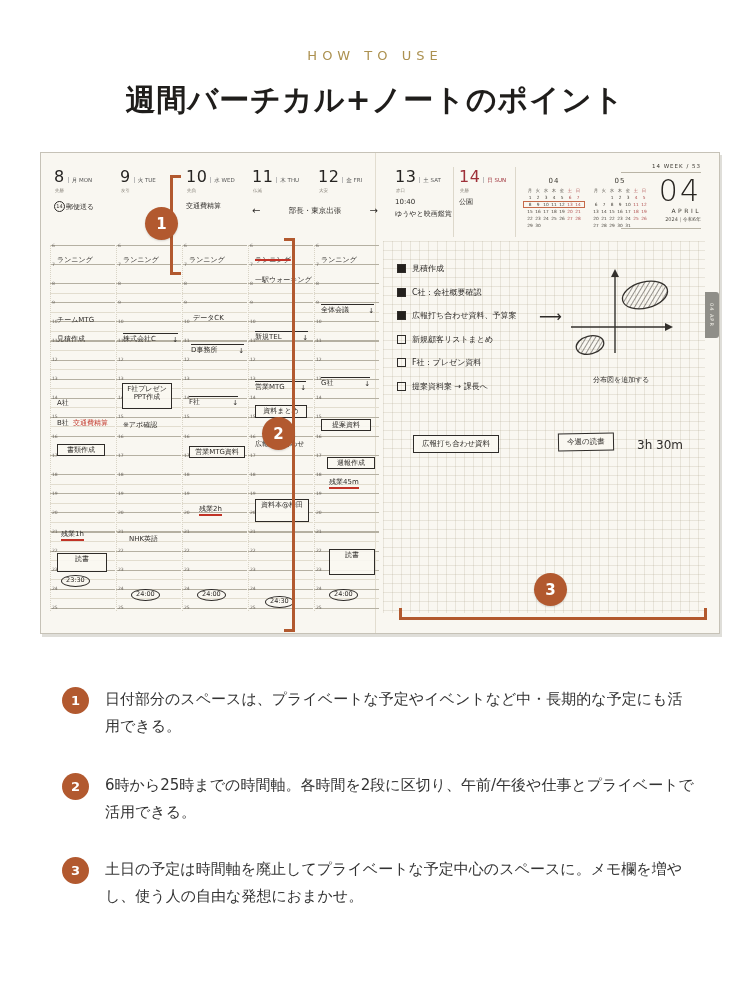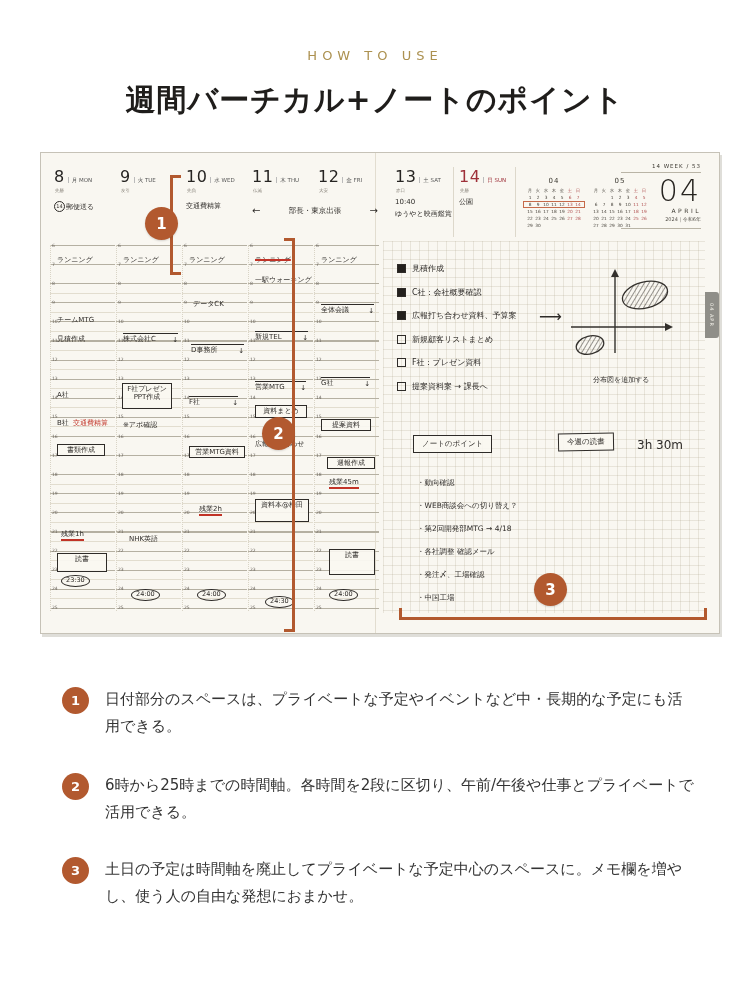--- a/index.html
+++ b/index.html
@@ -129,21 +129,21 @@
           <span class="hnum" style="top: 245.8px;">19</span>
           <span class="hnum" style="top: 264.9px;">20</span>
           <span class="hnum" style="top: 284px;">21</span>
           <span class="hnum" style="top: 303.1px;">22</span>
           <span class="hnum" style="top: 322.2px;">23</span>
           <span class="hnum" style="top: 341.3px;">24</span>
           <span class="hnum" style="top: 360.4px;">25</span>
           <div class="e" style="top: 11.46px; left: 6px;">ランニング</div>
           <div class="e" style="top: 70.67px; left: 6px;">チームMTG</div>
           <div class="e" style="top: 89.77px; left: 6px;">見積作成</div>
-          <div class="e" style="top: 146px; left: 6px;">A社</div>
+          <div class="e" style="top: 154px; left: 6px;">A社</div>
           <div class="e" style="top: 173.81px; left: 6px;">B社</div>
           <div class="e red" style="top: 173.81px; left: 22px;">交通費精算</div>
           <div class="e box" style="top: 198.64px; left: 6px; width: 42px;">書類作成</div>
           <div class="e redline" style="top: 240.66px; left: 10px; margin-top: 44px;">残業1h</div>
           <div class="e box" style="top: 307.51px; left: 6px; width: 44px; height: 15.1px;">読書</div>
           <div class="e oval" style="top: 330.43px; left: 10px;">23:30</div>
         </div>
       </div>
       <div class="daycol" style="left: 75px;">
         <div class="dhead"><span class="dnum">9</span><span class="dwd">火 TUE</span></div>
@@ -196,21 +196,21 @@
           <span class="hnum" style="top: 207.6px;">17</span>
           <span class="hnum" style="top: 226.7px;">18</span>
           <span class="hnum" style="top: 245.8px;">19</span>
           <span class="hnum" style="top: 264.9px;">20</span>
           <span class="hnum" style="top: 284px;">21</span>
           <span class="hnum" style="top: 303.1px;">22</span>
           <span class="hnum" style="top: 322.2px;">23</span>
           <span class="hnum" style="top: 341.3px;">24</span>
           <span class="hnum" style="top: 360.4px;">25</span>
           <div class="e" style="top: 11.46px; left: 6px;">ランニング</div>
-          <div class="e" style="top: 55px; left: 10px;">データCK</div>
+          <div class="e" style="top: 69px; left: 10px;">データCK</div>
           <div class="e arrow" style="top: 99.32px; left: 8px; width: 44px;">D事務所</div>
           <div class="e arrow" style="top: 150.89px; left: 6px; width: 40px;">F社</div>
           <div class="e box" style="top: 200.55px; left: 6px; width: 50px;">営業MTG資料</div>
           <div class="e redline" style="top: 259.76px; left: 16px;">残業2h</div>
           <div class="e oval" style="top: 343.8px; left: 14px;">24:00</div>
         </div>
       </div>
       <div class="daycol" style="left: 207px;">
         <div class="dhead"><span class="dnum">11</span><span class="dwd">木 THU</span></div>
         <div class="drok">仏滅</div>
@@ -471,29 +471,21 @@
       </defs>
       <line x1="52" y1="10" x2="52" y2="88" stroke="#33302c" stroke-width="1.4"></line>
       <polygon points="52,4 48,12 56,12" fill="#33302c"></polygon>
       <line x1="8" y1="62" x2="104" y2="62" stroke="#33302c" stroke-width="1.4"></line>
       <polygon points="110,62 102,58 102,66" fill="#33302c"></polygon>
       <ellipse cx="82" cy="30" rx="23" ry="13" transform="rotate(-14 82 30)" fill="url(#hatch)" stroke="#33302c" stroke-width="1.3"></ellipse>
       <ellipse cx="27" cy="80" rx="14" ry="9" transform="rotate(-14 27 80)" fill="url(#hatch)" stroke="#33302c" stroke-width="1.3"></ellipse>
     </svg>
     <div class="diaglabel">分布図を追加する</div>
 
-    <div class="memobox-title">ノートのポイント</div>
-    <div id="memoLeft" class="memolist">
-        <div>動向確認</div>
-        <div>WEB商談会への切り替え？</div>
-        <div>第2回開発部MTG → 4/18</div>
-        <div>各社調整 確認メール</div>
-        <div>発注〆、工場確認</div>
-        <div>中国工場</div>
-      </div>
+    <div class="memobox-title">広報打ち合わせ資料</div>
 
     <div class="ribbon">今週の読書</div>
     <div class="ribbontime">3h 30m</div>
   </div>
 
   <div class="br1"></div>
   <div class="br2"></div>
   <div class="br3"></div>
   <div class="marker" style="left:104px;top:54px">1</div>
   <div class="marker" style="left:221px;top:264px">2</div>

